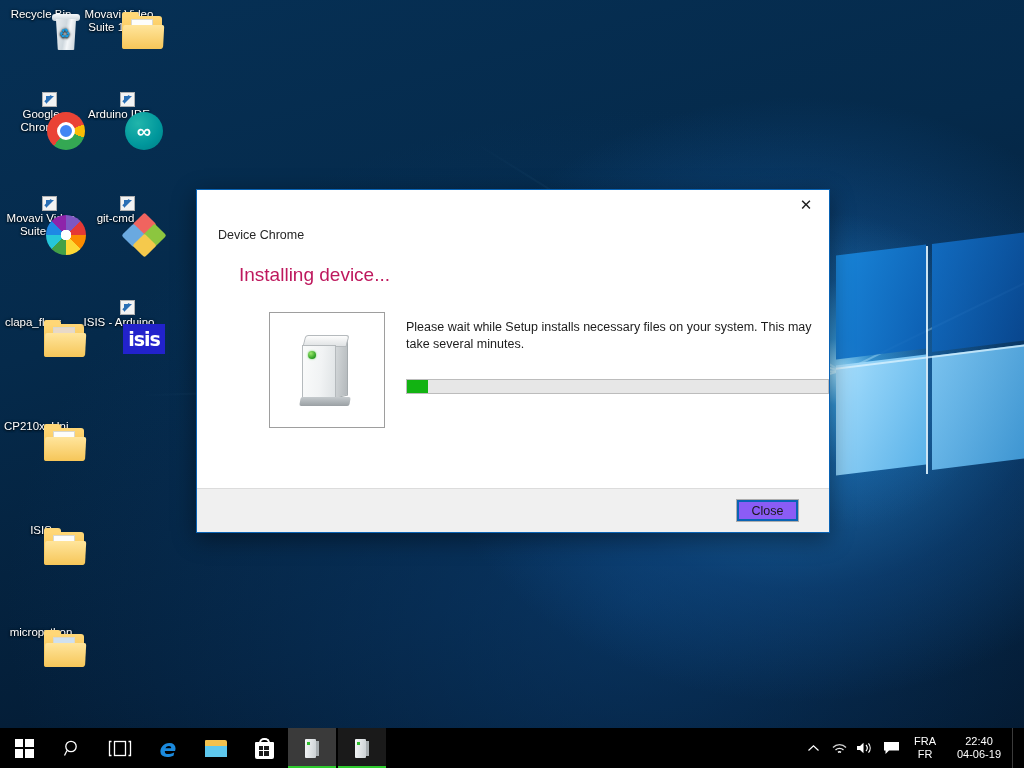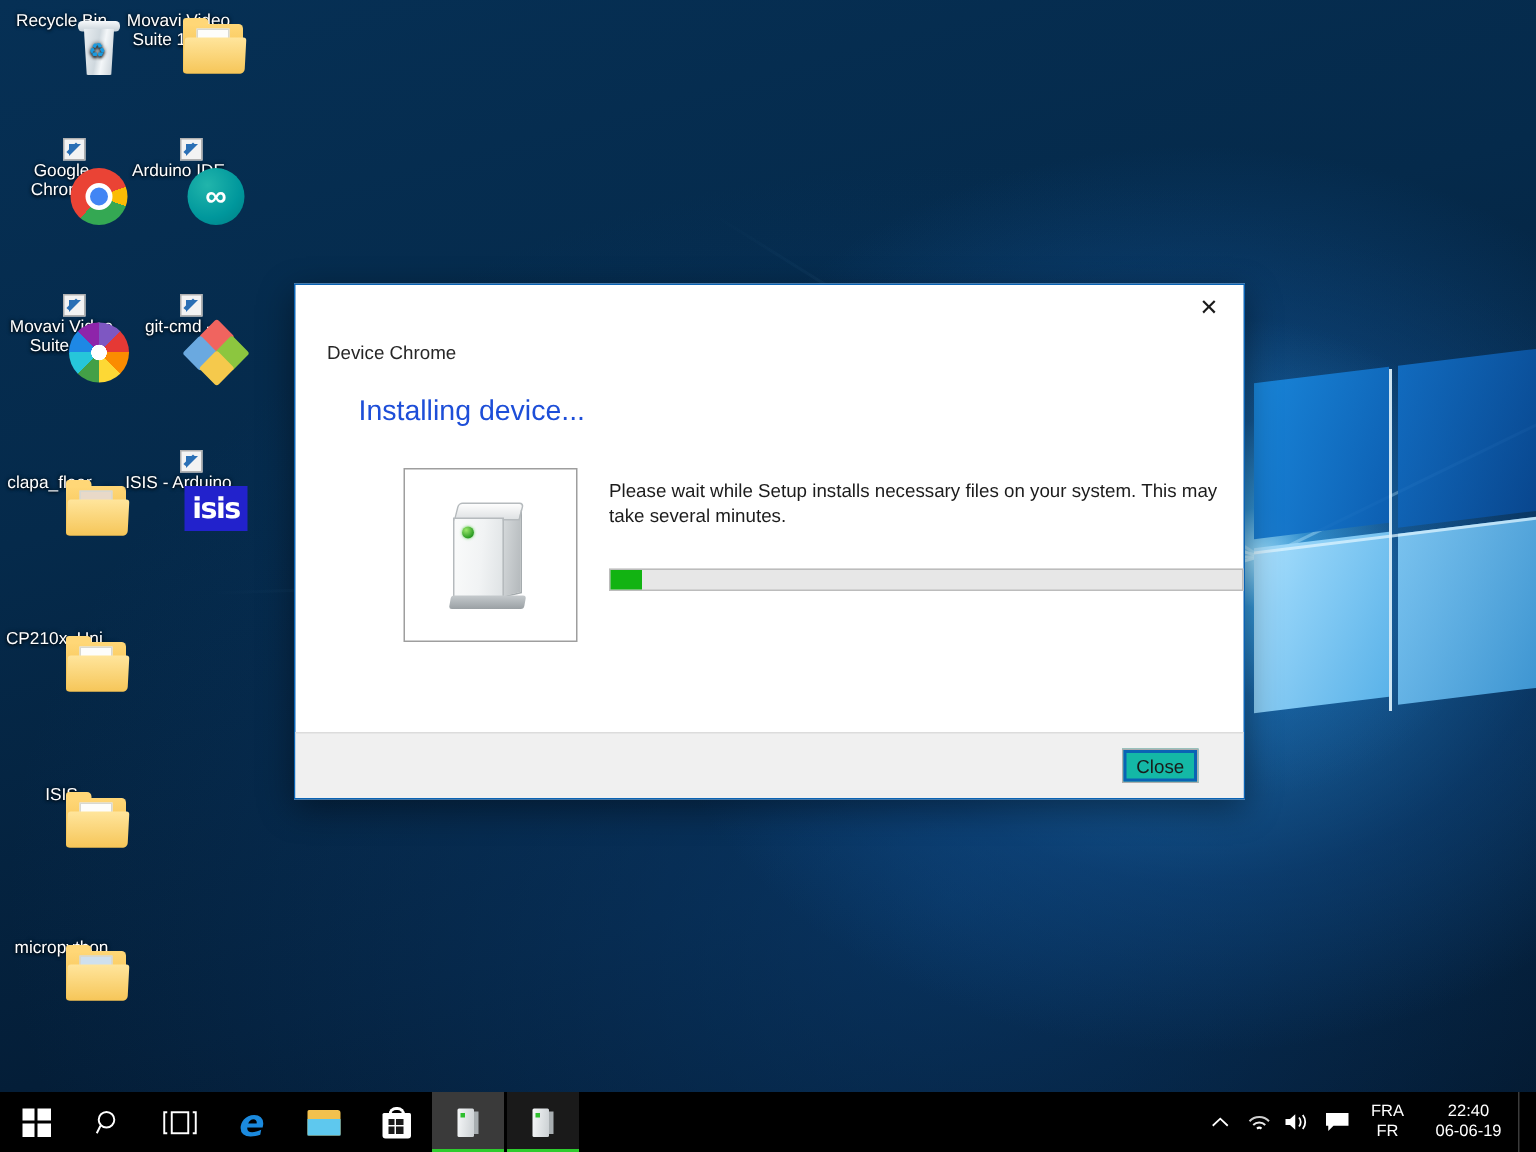--- a/index.html
+++ b/index.html
@@ -225,21 +225,21 @@
     position: absolute; left: 21px; top: 38px;
     font-size: 12.5px; color: #262626;
   }
   #dlg-body {
     flex: 1 1 auto;
     padding: 0 22px;
     position: relative;
   }
   #dlg-heading {
     font-size: 19px;
-    color: #1d4ed8;
+    color: #be185d;
     margin-top: 12px;
     margin-left: 20px;
     font-weight: normal;
   }
   #dlg-content {
     display: flex;
     margin-top: 26px;
     margin-left: 17px;
     padding-left: 33px;
   }
@@ -304,22 +304,22 @@
   }
   #dlg-footer {
     flex: none;
     height: 44px;
     background: #f0f0f0;
     border-top: 1px solid #dcdcdc;
     display: flex; align-items: center; justify-content: flex-end;
     padding-right: 30px;
   }
   #close-button {
-    width: 51px; height: 23px;
-    background: #14b8a6;
+    width: 63px; height: 23px;
+    background: #8b5cf6;
     border: 1px solid #adadad;
     outline: 2px solid #0a63b4;
     outline-offset: -3px;
     font-size: 12.5px; color: #1a1a1a;
     font-family: "Liberation Sans", sans-serif;
     cursor: default;
     display:flex; align-items:center; justify-content:center;
   }
 
   
@@ -649,18 +649,18 @@
         <svg width="17" height="14" viewBox="0 0 17 14">
           <path d="M1 1 H16 V9.5 H6 L2.5 13 V9.5 H1 Z" fill="#fff"></path>
         </svg>
       </div>
       <div id="tray-lang">
         <div>FRA</div>
         <div>FR</div>
       </div>
       <div id="tray-clock">
         <div>22:40</div>
-        <div>06-06-19</div>
+        <div>04-06-19</div>
       </div>
       <div id="tray-showdesktop"></div>
     </div>
   </div>
 </div>
 
 </body></html>

